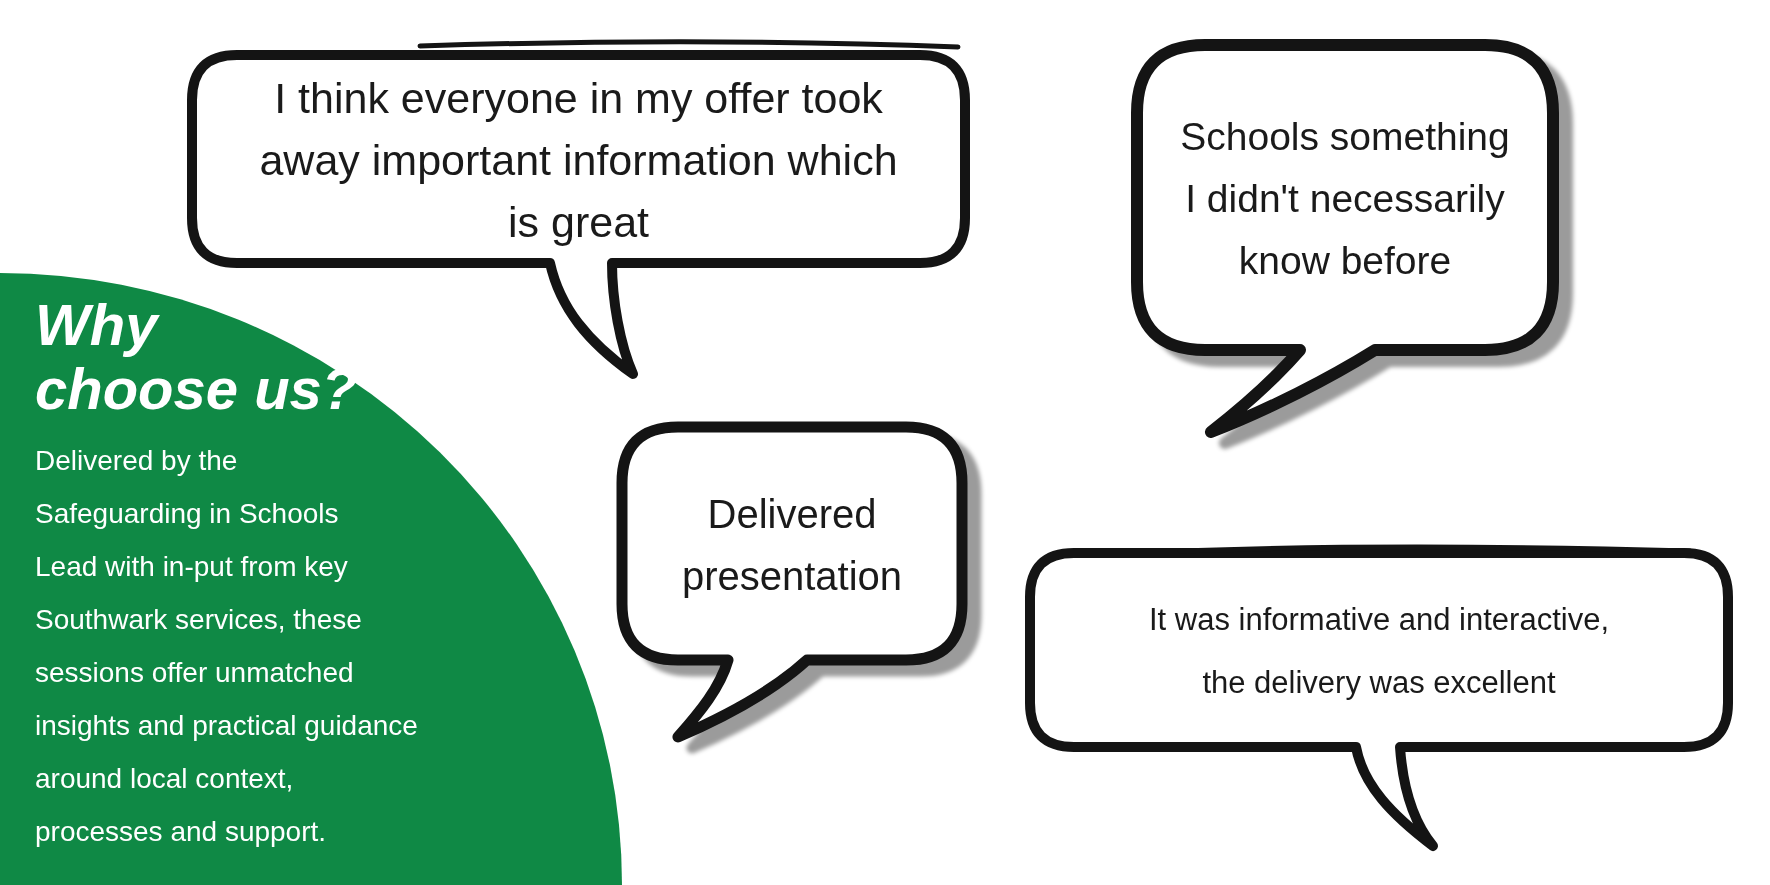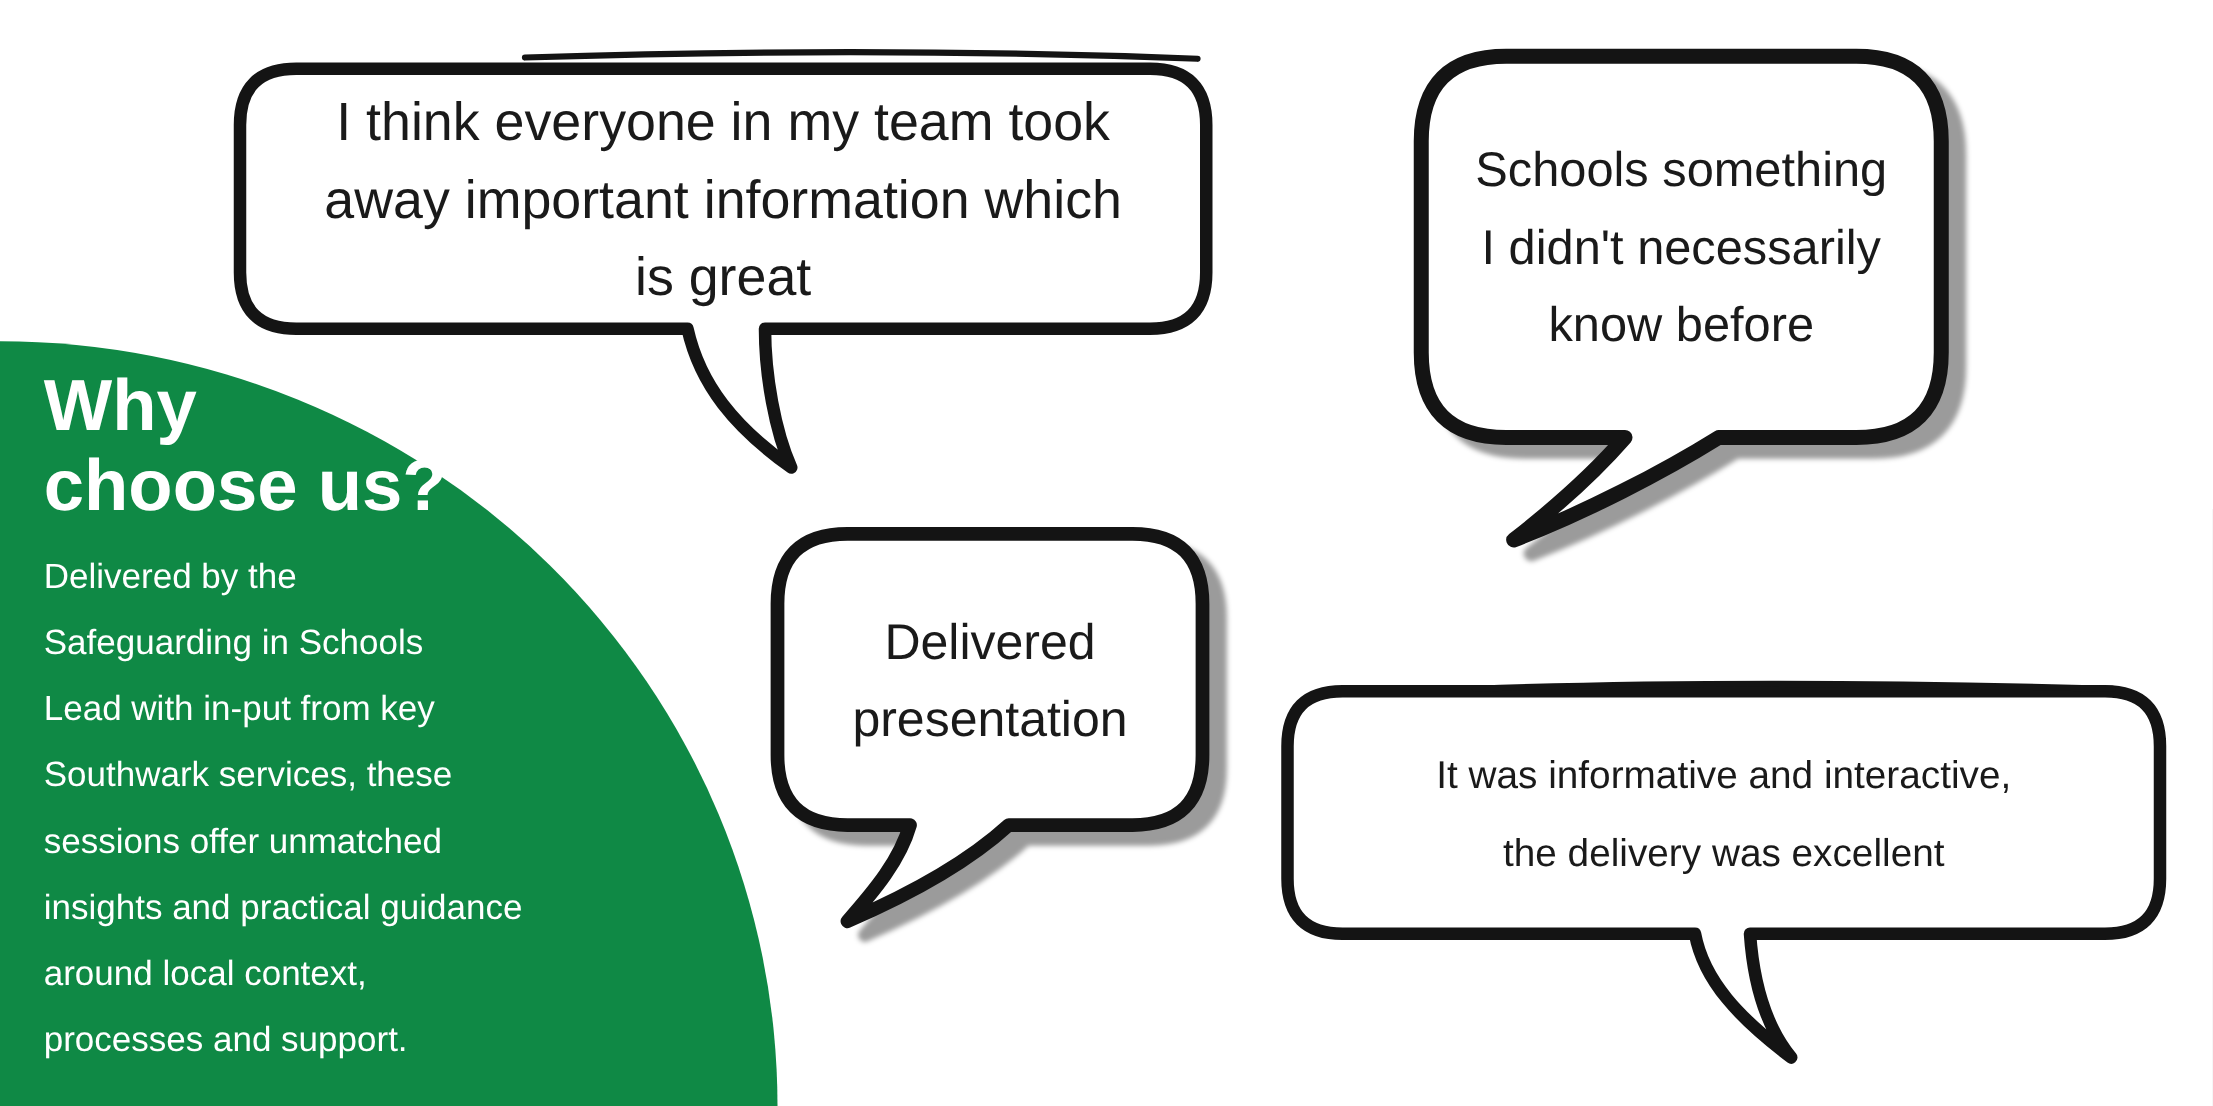--- a/index.html
+++ b/index.html
@@ -34,20 +34,21 @@
     border-top-right-radius:100% 100%;
   }
   .panel-heading{
     position:absolute;
     left:35px;
     top:293px;
     width:330px;
     font-size:58px;
     line-height:1.1;
     font-weight:bold;
+    font-style:italic;
     color:var(--panel-text);
     white-space:pre-line;
     z-index:2;
   }
   .panel-body{
     position:absolute;
     left:35px;
     top:434px;
     width:520px;
     font-size:28px;
@@ -122,21 +123,21 @@
     <path class="bubble shadowed" stroke-width="11" d="M 678 427 L 906 427 Q 962 427 962 483 L 962 604 Q 962 660 906 660
          L 807 660 C 772 692 722 718 678 737 C 700 712 720 688 728 660
          L 678 660 Q 622 660 622 604 L 622 483 Q 622 427 678 427 Z"></path>
 
     <path class="bubble" stroke-width="10" d="M 1074 553 L 1684 553 Q 1728 553 1728 597 L 1728 703 Q 1728 747 1684 747
          L 1400 747 C 1403 790 1415 824 1433 846 C 1392 815 1363 785 1356 747
          L 1074 747 Q 1030 747 1030 703 L 1030 597 Q 1030 553 1074 553 Z"></path>
     <path class="doodle" stroke-width="5" d="M 1180 551 Q 1400 543 1690 551"></path>
   </svg>
 
-  <div class="bubble-text bt-1">I think everyone in my team took
+  <div class="bubble-text bt-1">I think everyone in my offer took
 away important information which
 is great</div>
   <div class="bubble-text bt-2">Schools something
 I didn't necessarily
 know before</div>
   <div class="bubble-text bt-3">Delivered
 presentation</div>
   <div class="bubble-text bt-4">It was informative and interactive,
 the delivery was excellent</div>
 

